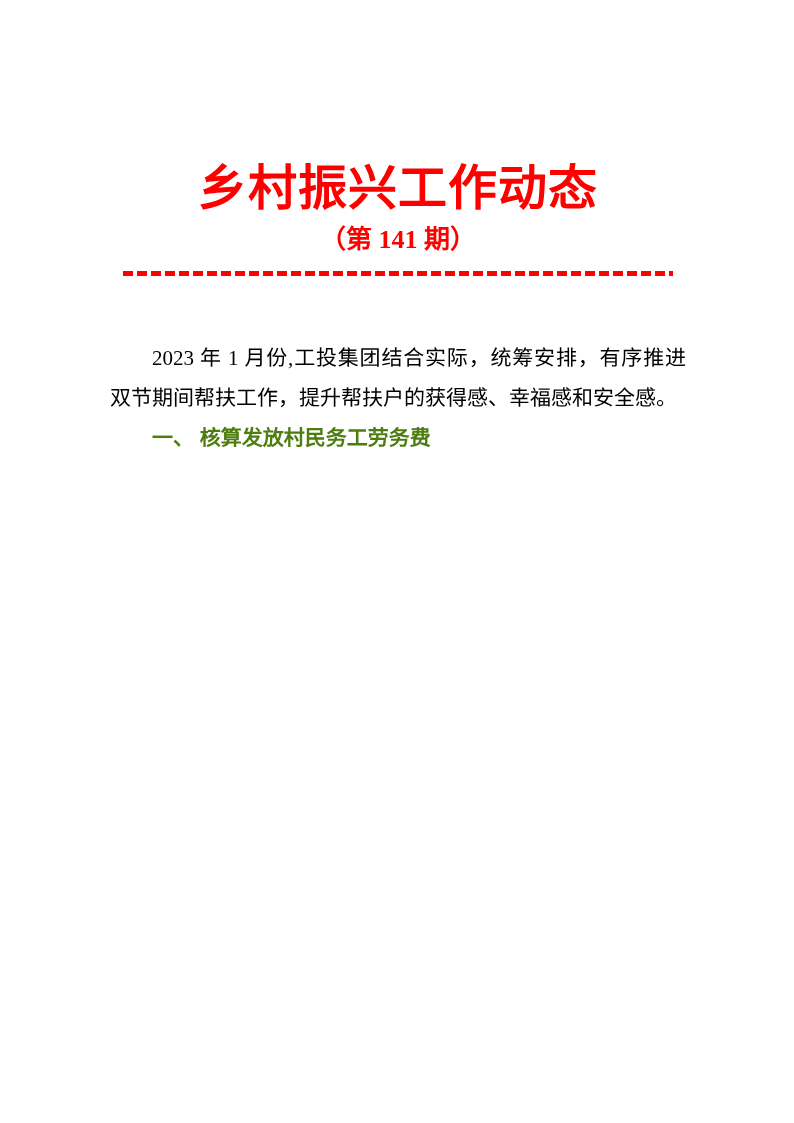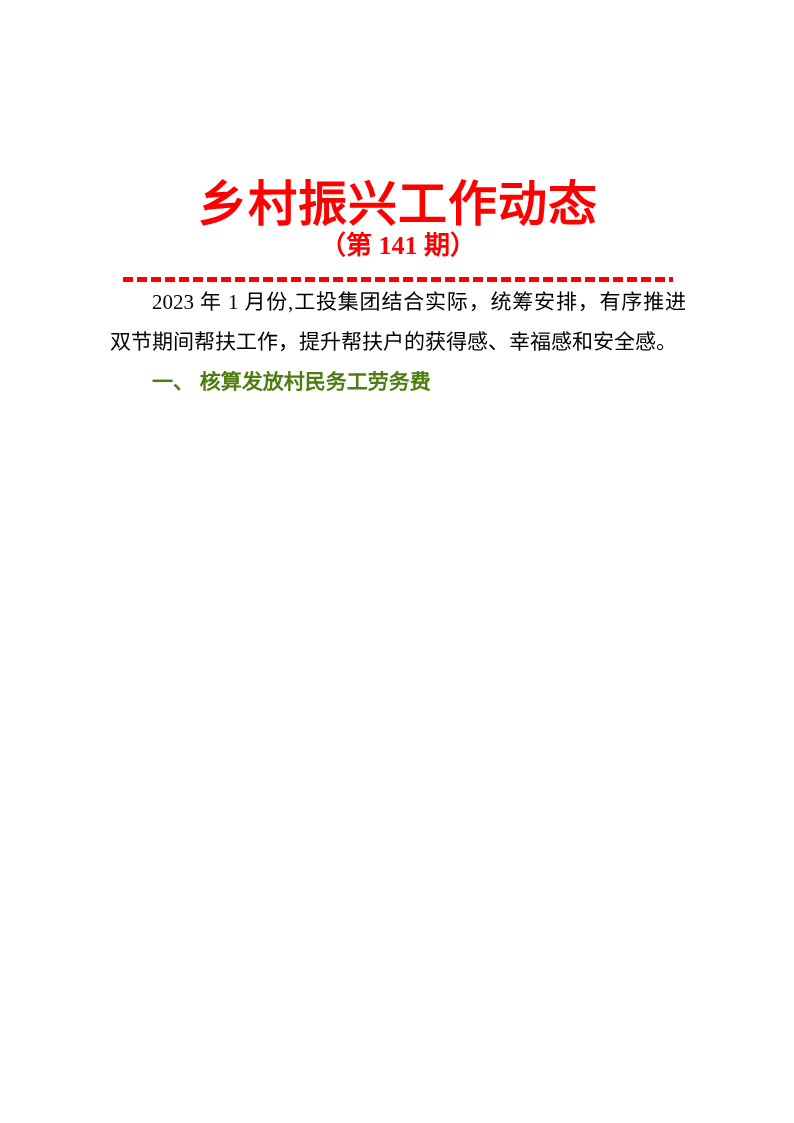--- a/index.html
+++ b/index.html
@@ -8,54 +8,56 @@
     background: #ffffff;
   }
   .page {
     position: relative;
     width: 794px;
     height: 1123px;
     margin: 0 auto;
     background: #ffffff;
     overflow: hidden;
     box-sizing: border-box;
-    padding: 16px 108px 0 110px;
+    padding: 0 108px 0 110px;
   }
   .masthead {
     text-align: center;
   }
   .doc-title {
     margin: 0;
     padding-top: 162px;
     font-family: "Liberation Serif", "DejaVu Serif", serif;
     font-weight: 700;
     font-size: 49px;
     line-height: 1.1;
     letter-spacing: 1px;
     color: #ff0000;
   }
   .doc-issue {
+    margin-top: 10px;
     font-family: "Liberation Serif", "DejaVu Serif", serif;
     font-weight: 700;
     font-size: 26px;
     line-height: 1.1;
     color: #ff0000;
     text-align: center;
   }
   .separator {
     margin: 17px auto 0 auto;
     width: 550px;
     height: 5px;
     background: repeating-linear-gradient(
       to right,
       #ff0000 0px, #ff0000 10px,
       transparent 10px, transparent 14px
     );
   }
   .doc-body {
+    margin-top: 62px;
     color: #000000;
   }
   .doc-body p {
     margin: 0;
     font-family: "Liberation Serif", "DejaVu Serif", serif;
     font-size: 21px;
     line-height: 40px;
     text-align: justify;
     text-justify: inter-ideograph;
     text-indent: 2em;

